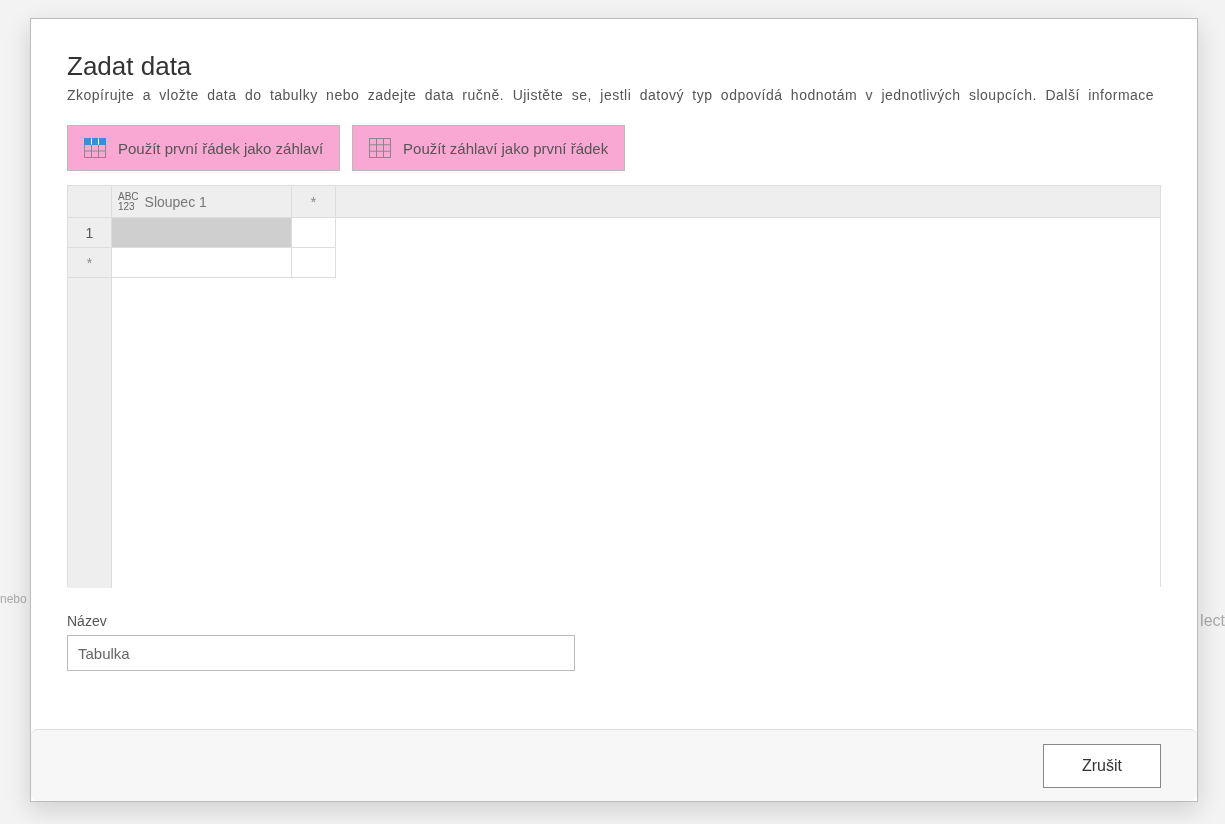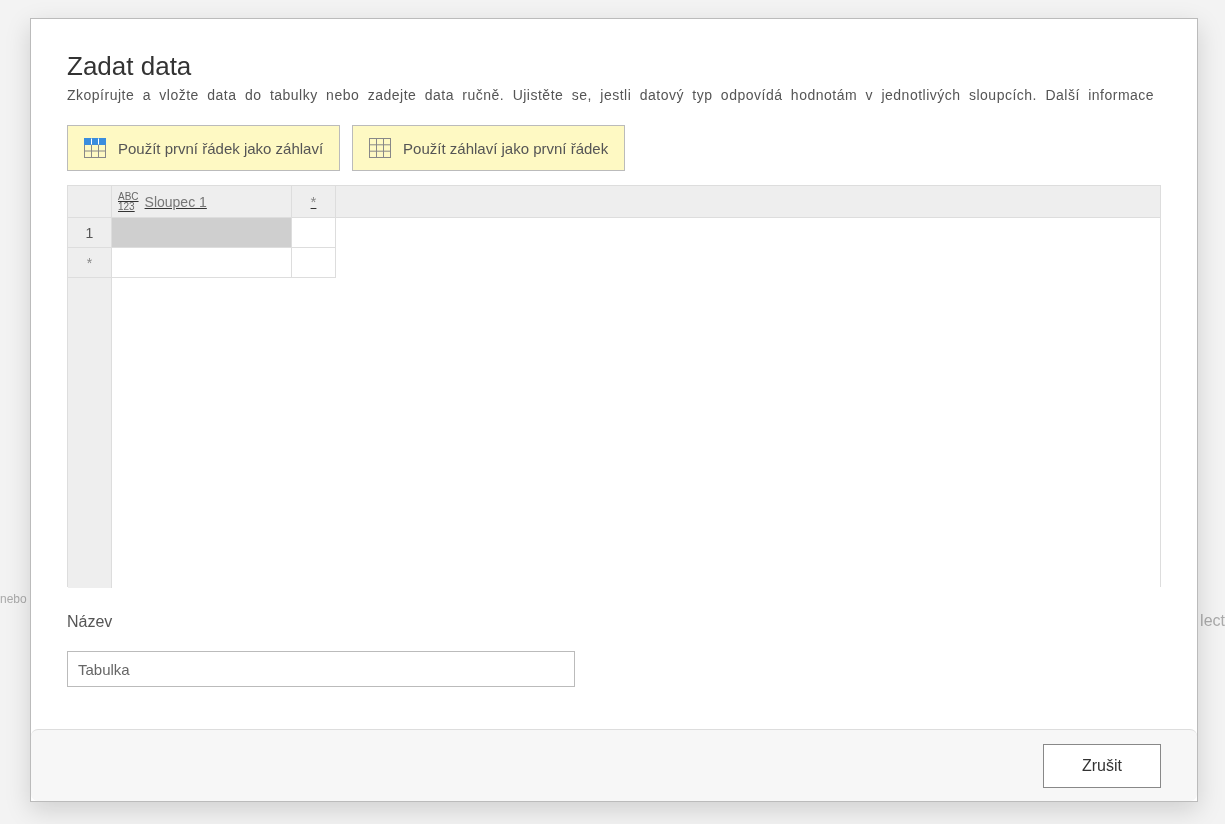--- a/index.html
+++ b/index.html
@@ -53,33 +53,33 @@
   .subtitle .link {
     color: #555;
   }
   .btn-row { display: flex; gap: 12px; margin-bottom: 14px; }
   .toolbar-btn {
     display: inline-flex;
     align-items: center;
     gap: 12px;
     padding: 8px 16px;
     border: 1px solid #bbb;
-    background: #fef9c3;
+    background: #f9a8d4;
     font-size: 15px;
     color: #555;
     cursor: pointer;
     height: 46px;
   }
   .toolbar-btn svg { flex-shrink: 0; }
   .grid-wrap {
     border: 1px solid #ddd;
     height: 402px;
     background: #fff;
   }
-  .grid-header-row { display: flex; height: 32px; text-decoration: underline; }
+  .grid-header-row { display: flex; height: 32px; }
   .row-gutter {
     width: 44px;
     background: #eee;
     border-right: 1px solid #ddd;
     border-bottom: 1px solid #ddd;
     display: flex;
     align-items: center;
     justify-content: center;
     font-size: 14px;
     color: #555;
@@ -135,23 +135,23 @@
     display: flex;
     height: calc(402px - 32px - 30px - 30px);
   }
   .grid-left-fill .row-gutter-fill {
     width: 44px;
     background: #eee;
     border-right: 1px solid #ddd;
   }
   .name-section { margin-top: 26px; }
   .name-label {
-    font-size: 16px;
-    color: #555;
-    margin-bottom: 20px;
+    font-size: 14px;
+    color: #555;
+    margin-bottom: 6px;
   }
   .name-input {
     width: 508px;
     height: 36px;
     padding: 0 10px;
     font-size: 15px;
     border: 1px solid #bbb;
     outline: none;
     color: #666;
   }

